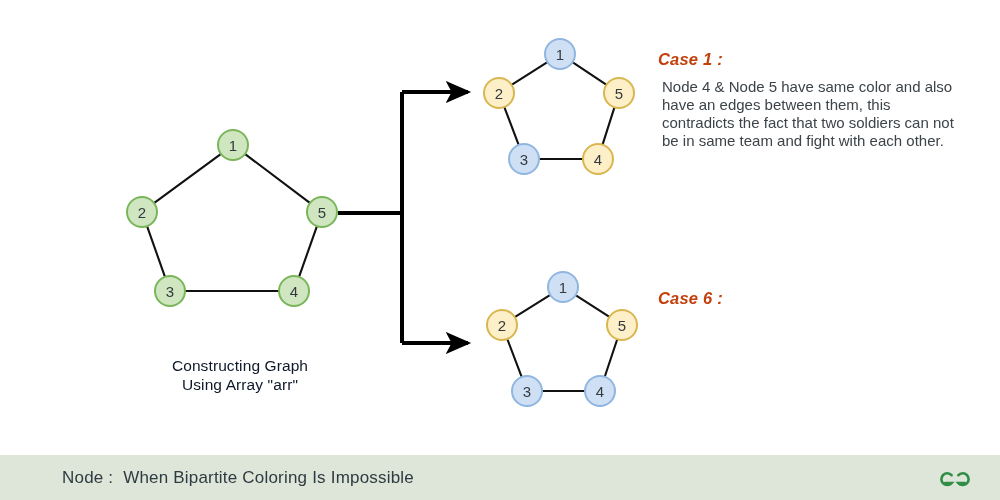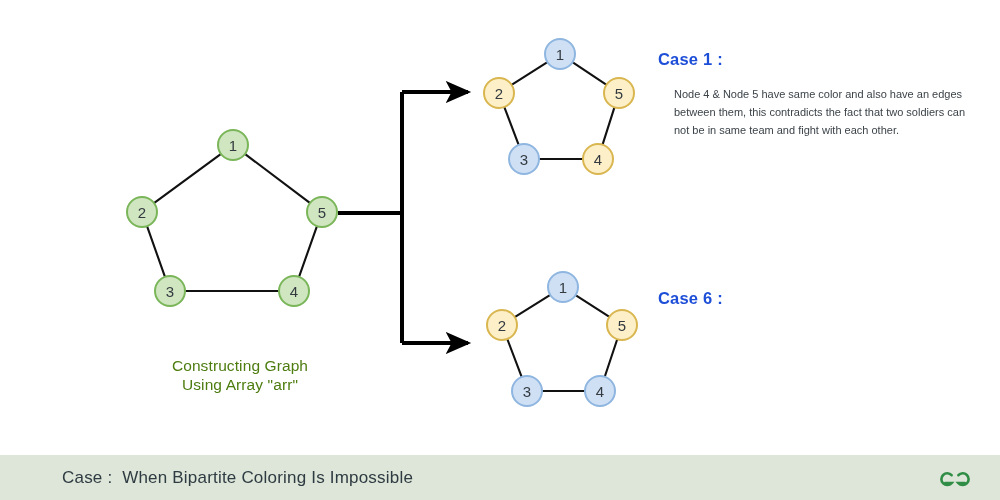--- a/index.html
+++ b/index.html
@@ -40,42 +40,43 @@
   }
 
   .caption {
     position: absolute;
     left: 140px;
     top: 356px;
     width: 200px;
     text-align: center;
     font-size: 15.5px;
     line-height: 19px;
-    color: #4d7c0f;
+    color: #0f172a;
     letter-spacing: 0.1px;
   }
 
   .case-block {
     position: absolute;
     width: 300px;
   }
   .case-1 { left: 658px; top: 50px; }
   .case-2 { left: 658px; top: 289px; }
 
   .case-title {
     font-size: 16.5px;
-    color: #1d4ed8;
+    color: #c2410c;
     margin: 0 0 9px 0;
     letter-spacing: 0.2px;
+    font-style: italic;
   }
   .case-body {
-    font-size: 11px;
+    font-size: 15px;
     line-height: 18px;
     color: #3c4349;
-    margin: 16px;
+    margin: 4px;
     width: 292px;
   }
 
   .footer-bar {
     position: absolute;
     left: 0;
     top: 455px;
     width: 1000px;
     height: 45px;
     background: #dde6d8;
@@ -206,21 +207,21 @@
   <div class="case-block case-1">
     <h2 class="case-title">Case 1 :</h2>
     <p class="case-body">Node 4 &amp; Node 5 have same color and also have an edges between them, this contradicts the fact that two soldiers can not be in same team and fight with each other.</p>
   </div>
 
   <div class="case-block case-2">
     <h2 class="case-title">Case 6 :</h2>
   </div>
 
   <div class="footer-bar">
-    <span class="footer-text">Case :  When Bipartite Coloring Is Impossible</span>
+    <span class="footer-text">Node :  When Bipartite Coloring Is Impossible</span>
     <svg class="footer-logo" viewBox="0 0 44 32">
       <g fill="none" stroke="#2f8d46" stroke-width="3.4" stroke-linecap="round">
         <path d="M17.6 12.4 A7.6 7.6 0 1 0 17.6 22.6 L9.4 22.6"></path>
         <path d="M26.4 12.4 A7.6 7.6 0 1 1 26.4 22.6 L34.6 22.6"></path>
       </g>
     </svg>
   </div>
 
 </div>
 

